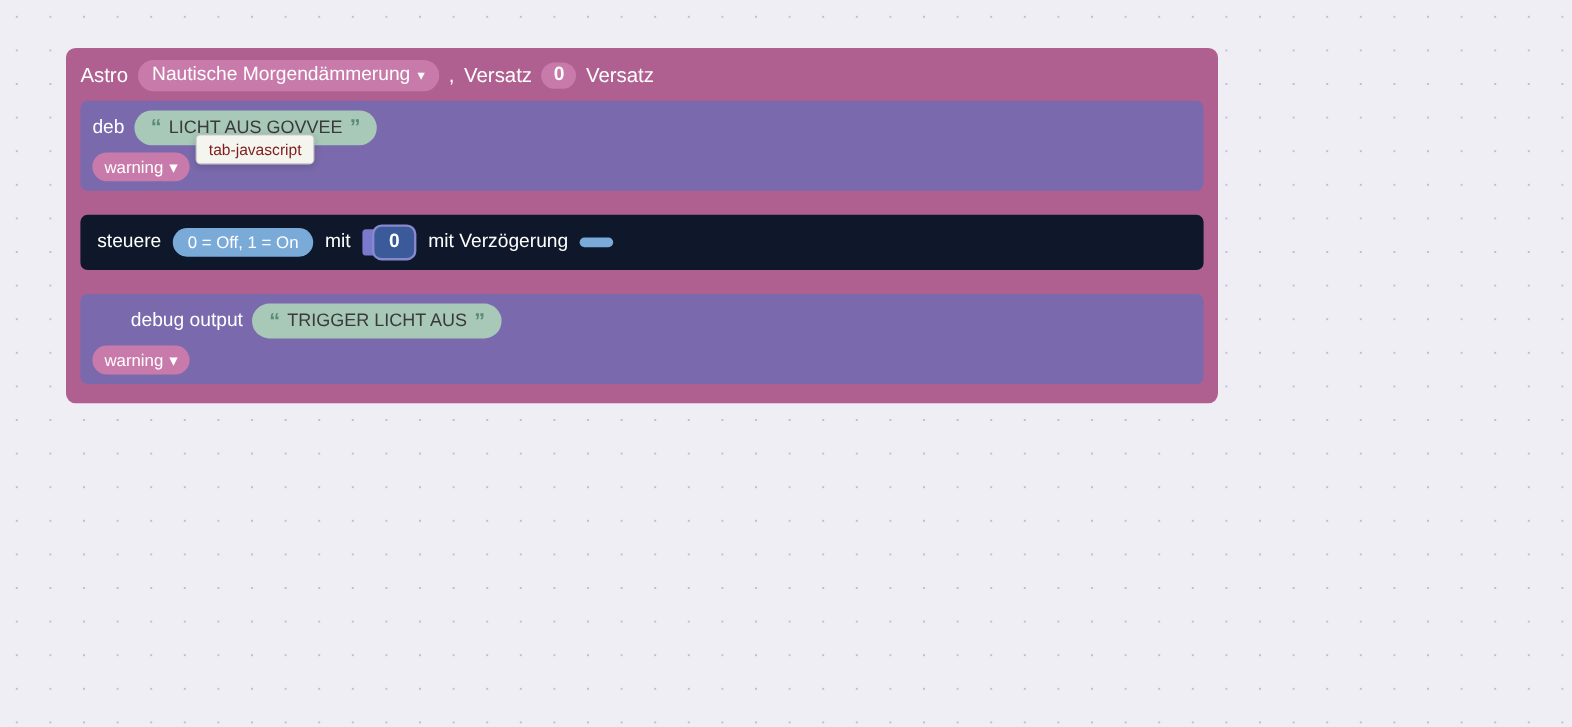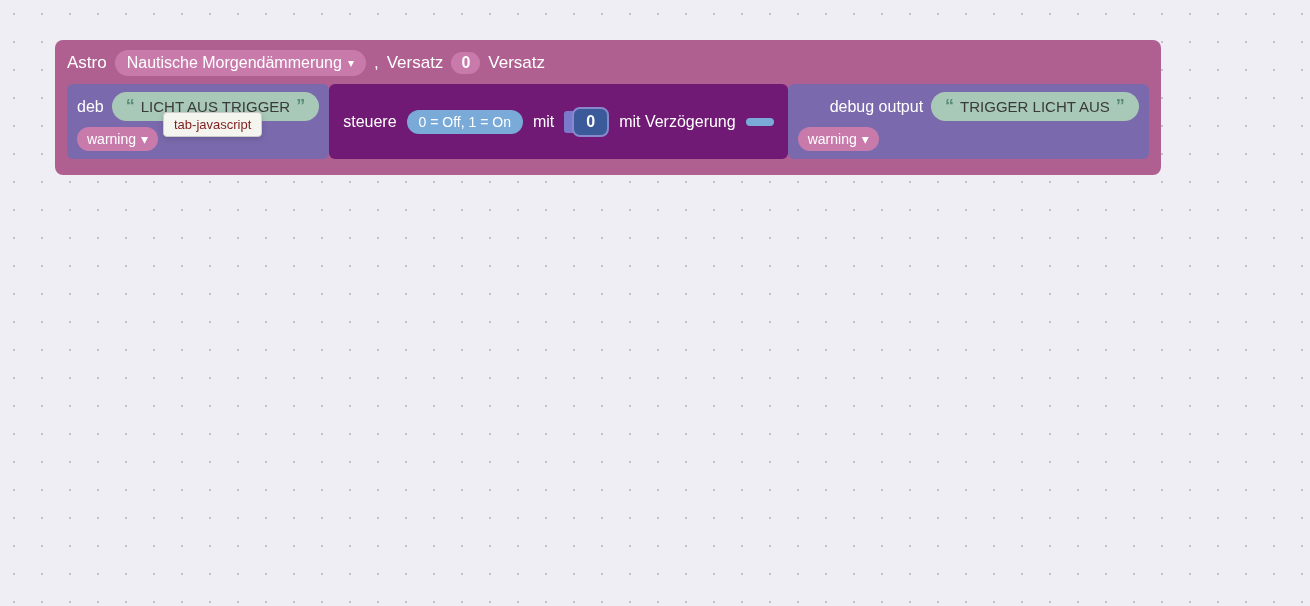--- a/index.html
+++ b/index.html
@@ -89,21 +89,22 @@
       font-size: 13px;
       color: #7f1d1d;
       z-index: 10;
       white-space: nowrap;
       box-shadow: 0 2px 6px rgba(0,0,0,0.15);
     }
 
     
     .inner-blocks {
       display: flex;
-      gap: 0;
+      flex-direction: column;
+      gap: 20px;
     }
 
     
     .debug-block {
       background-color: #7a6aad;
       border-radius: 6px;
       padding: 8px 10px;
       color: white;
     }
 
@@ -140,21 +141,21 @@
       align-items: center;
       gap: 5px;
       color: white;
       font-size: 14px;
       cursor: pointer;
       border: none;
     }
 
     
     .steuere-block {
-      background-color: #701a75;
+      background-color: #0f172a;
       border-radius: 6px;
       padding: 8px 14px;
       color: white;
       display: flex;
       align-items: center;
       gap: 10px;
       font-size: 16px;
     }
 
     .steuere-pill {
@@ -243,21 +244,21 @@
       <span>Versatz</span>
     </div>
 
     <div class="inner-blocks">
 
       <div class="debug-block">
         <div class="debug-top-row">
           <span>deb</span>
           <div class="quote-pill">
             <span class="quote-mark">“</span>
-            <span>LICHT AUS TRIGGER</span>
+            <span>LICHT AUS GOVVEE</span>
             <span class="quote-mark">”</span>
           </div>
         </div>
         <button class="warning-dropdown">
           <span>warning</span>
           <span>▾</span>
         </button>
       </div>
 
       <div class="steuere-block">

